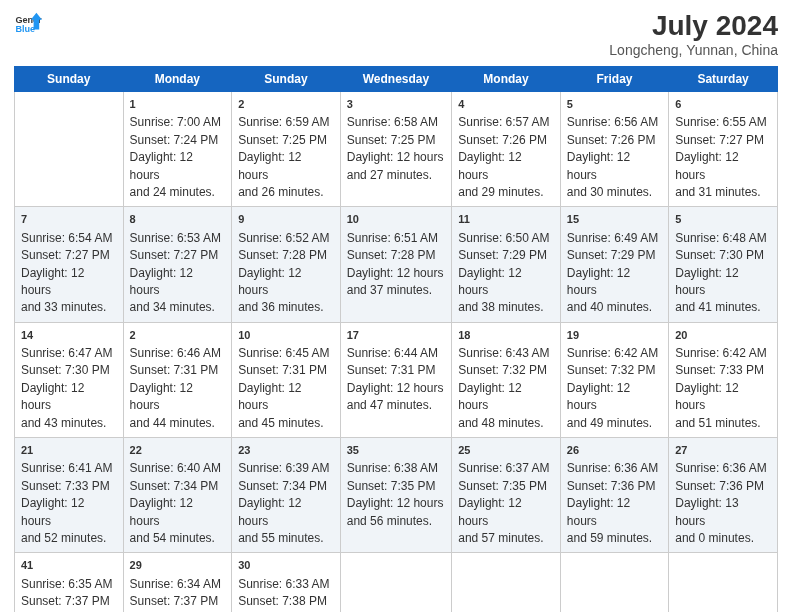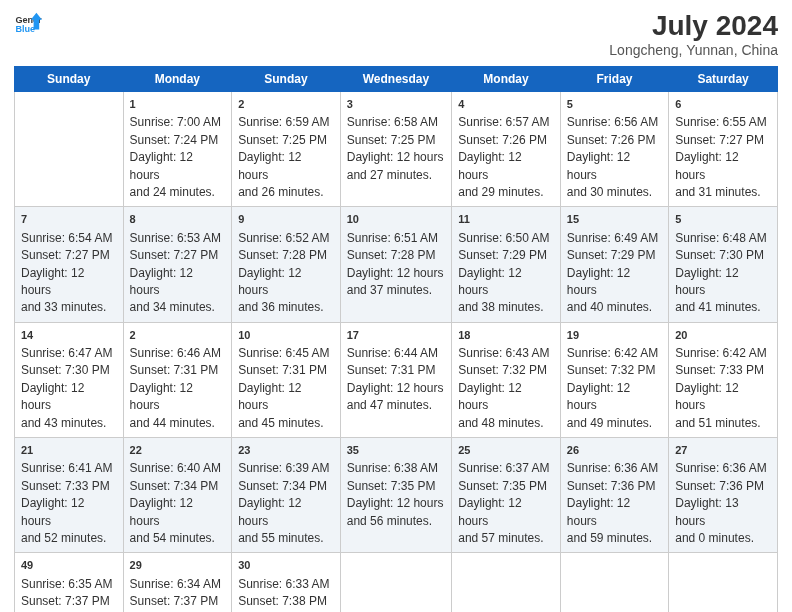--- a/index.html
+++ b/index.html
@@ -229,21 +229,21 @@
             <span class="day-num">26</span>
             <div class="cell-data">Sunrise: 6:36 AM<br>Sunset: 7:36 PM<br>Daylight: 12 hours<br>and 59 minutes.</div>
           </td>
           <td>
             <span class="day-num">27</span>
             <div class="cell-data">Sunrise: 6:36 AM<br>Sunset: 7:36 PM<br>Daylight: 13 hours<br>and 0 minutes.</div>
           </td>
         </tr>
         <tr>
           <td>
-            <span class="day-num">49</span>
+            <span class="day-num">41</span>
             <div class="cell-data">Sunrise: 6:35 AM<br>Sunset: 7:37 PM<br>Daylight: 13 hours<br>and 1 minute.</div>
           </td>
           <td>
             <span class="day-num">29</span>
             <div class="cell-data">Sunrise: 6:34 AM<br>Sunset: 7:37 PM<br>Daylight: 13 hours<br>and 3 minutes.</div>
           </td>
           <td>
             <span class="day-num">30</span>
             <div class="cell-data">Sunrise: 6:33 AM<br>Sunset: 7:38 PM<br>Daylight: 13 hours<br>and 4 minutes.</div>
           </td>

